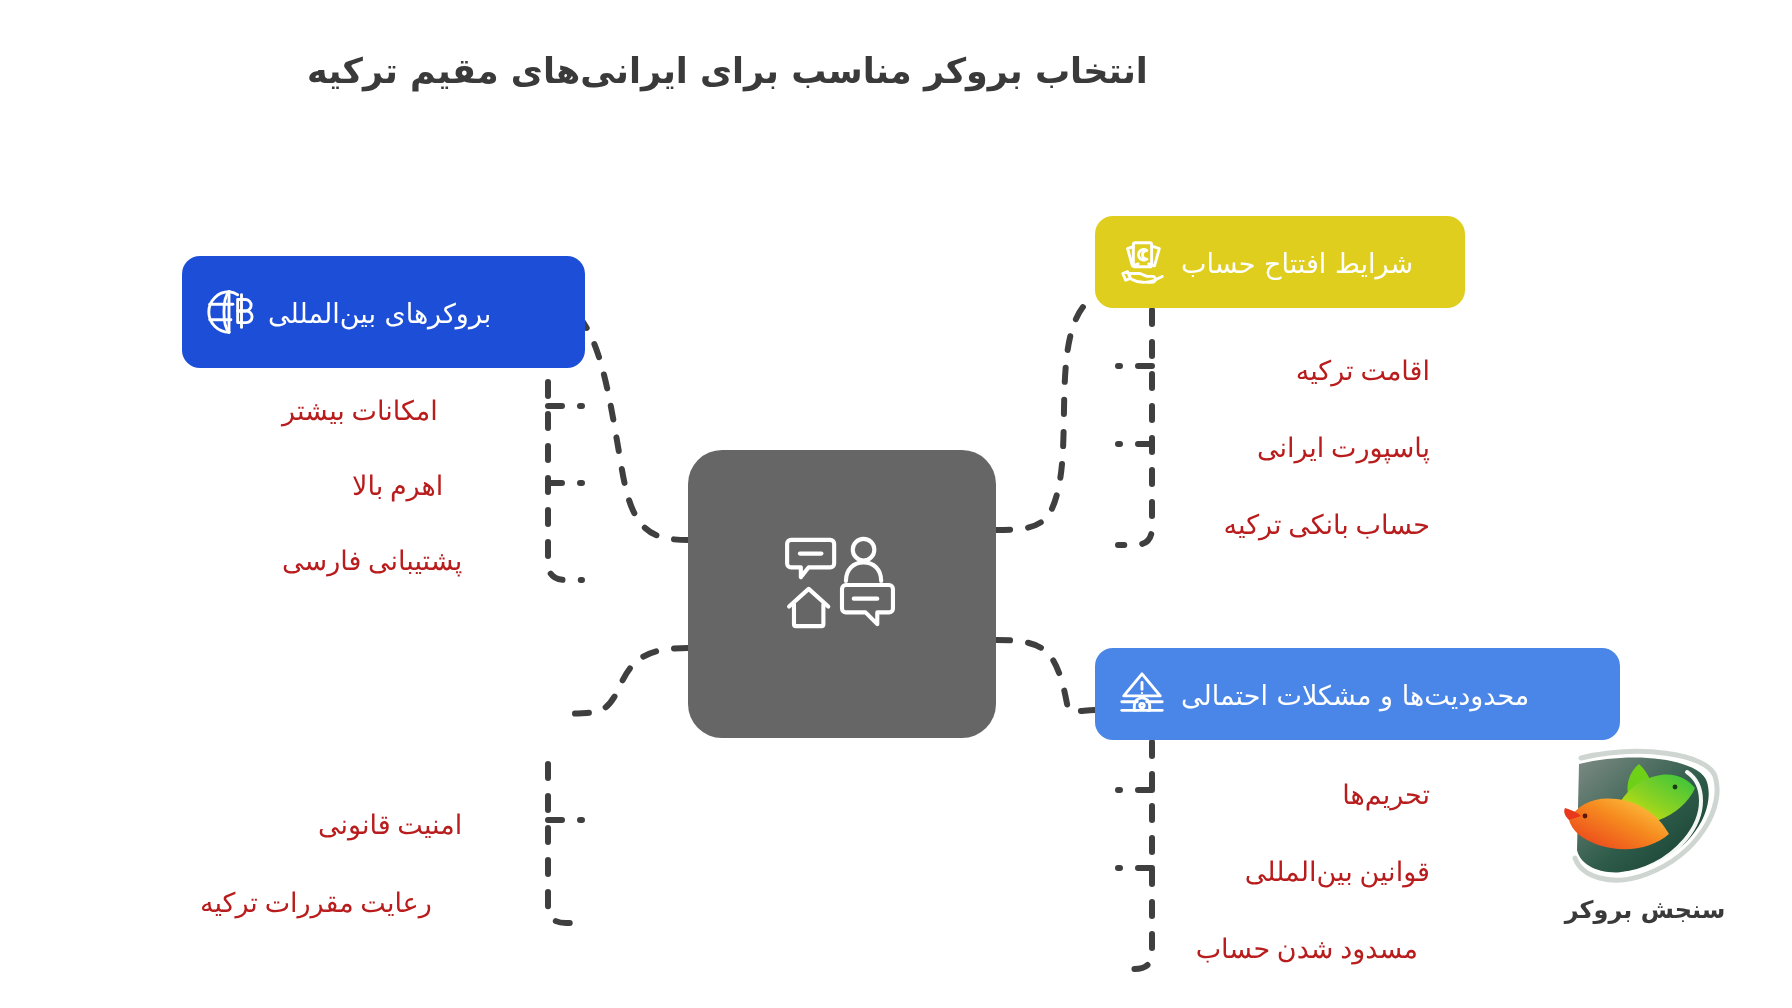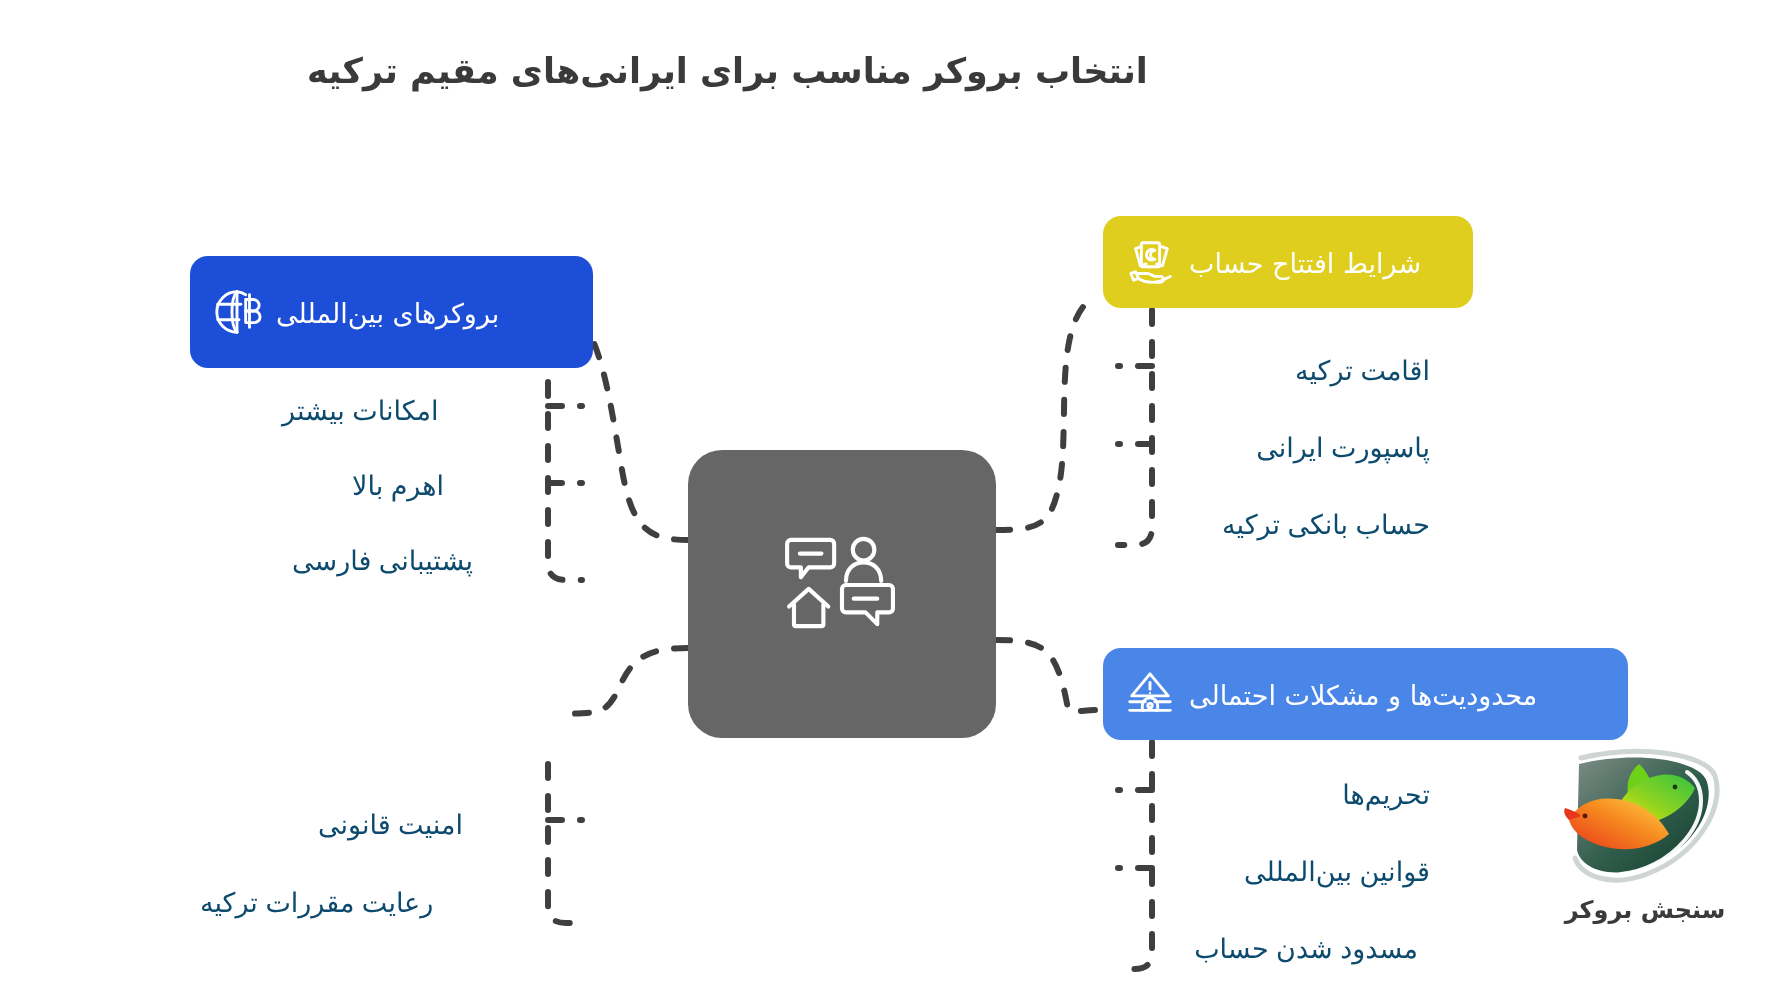--- a/index.html
+++ b/index.html
@@ -77,21 +77,20 @@
     position: absolute;
     display: flex;
     flex-direction: row-reverse;
     align-items: center;
     justify-content: flex-start;
     gap: 14px;
     border-radius: 18px;
     box-sizing: border-box;
     padding: 0 22px;
     direction: rtl;
-    margin-left: 8px;
   }
   .pill .p-label {
     color: #ffffff;
     font-size: 27px;
     font-family: "DejaVu Sans", "Liberation Sans", sans-serif;
     white-space: nowrap;
     line-height: 1;
     padding-top: 2px;
   }
   .pill .p-icon {
@@ -101,44 +100,44 @@
   }
 
   #pill-account   { left: 1095px; top: 216px;  width: 370px;  height: 92px;  background: #E0CE1F; }
   #pill-intl      { left: 182px;  top: 256px;  width: 403px;  height: 112px;  background: #1d4ed8; }
   #pill-local     { left: 228px;  top: 670px;  width: 357px;  height: 92px;  background: #33BC7E; }
   #pill-limits    { left: 1095px; top: 648px;  width: 525px;  height: 92px;  background: #4A86E8; }
 
   
   .sub {
     position: absolute;
-    font-family: Liberation Sans, sans-serif;
+    font-family: Liberation Serif, serif;
     font-size: 27px;
-    color: #0c4a6e;
+    color: #b91c1c;
     direction: rtl;
     white-space: nowrap;
     line-height: 1;
   }
   .sub.right-branch { text-align: right; }
   .sub.left-branch  { text-align: left; }
 
   
   #sub-acc-0 { right: 362px; top: 358px; }
   #sub-acc-1 { right: 362px; top: 435px; }
   #sub-acc-2 { right: 362px; top: 512px; }
 
   
   #sub-lim-0 { right: 362px; top: 782px; }
   #sub-lim-1 { right: 362px; top: 859px; }
   #sub-lim-2 { right: 374px; top: 936px; }
 
   
   #sub-intl-0 { left: 282px; top: 398px; }
   #sub-intl-1 { left: 352px; top: 473px; }
-  #sub-intl-2 { left: 282px; top: 548px; margin-left: 10px; }
+  #sub-intl-2 { left: 282px; top: 548px; }
 
   
   #sub-loc-0 { left: 318px; top: 812px; }
   #sub-loc-1 { left: 200px; top: 890px; }
 
   
   #logo {
     position: absolute;
     left: 1540px;
     top: 742px;

